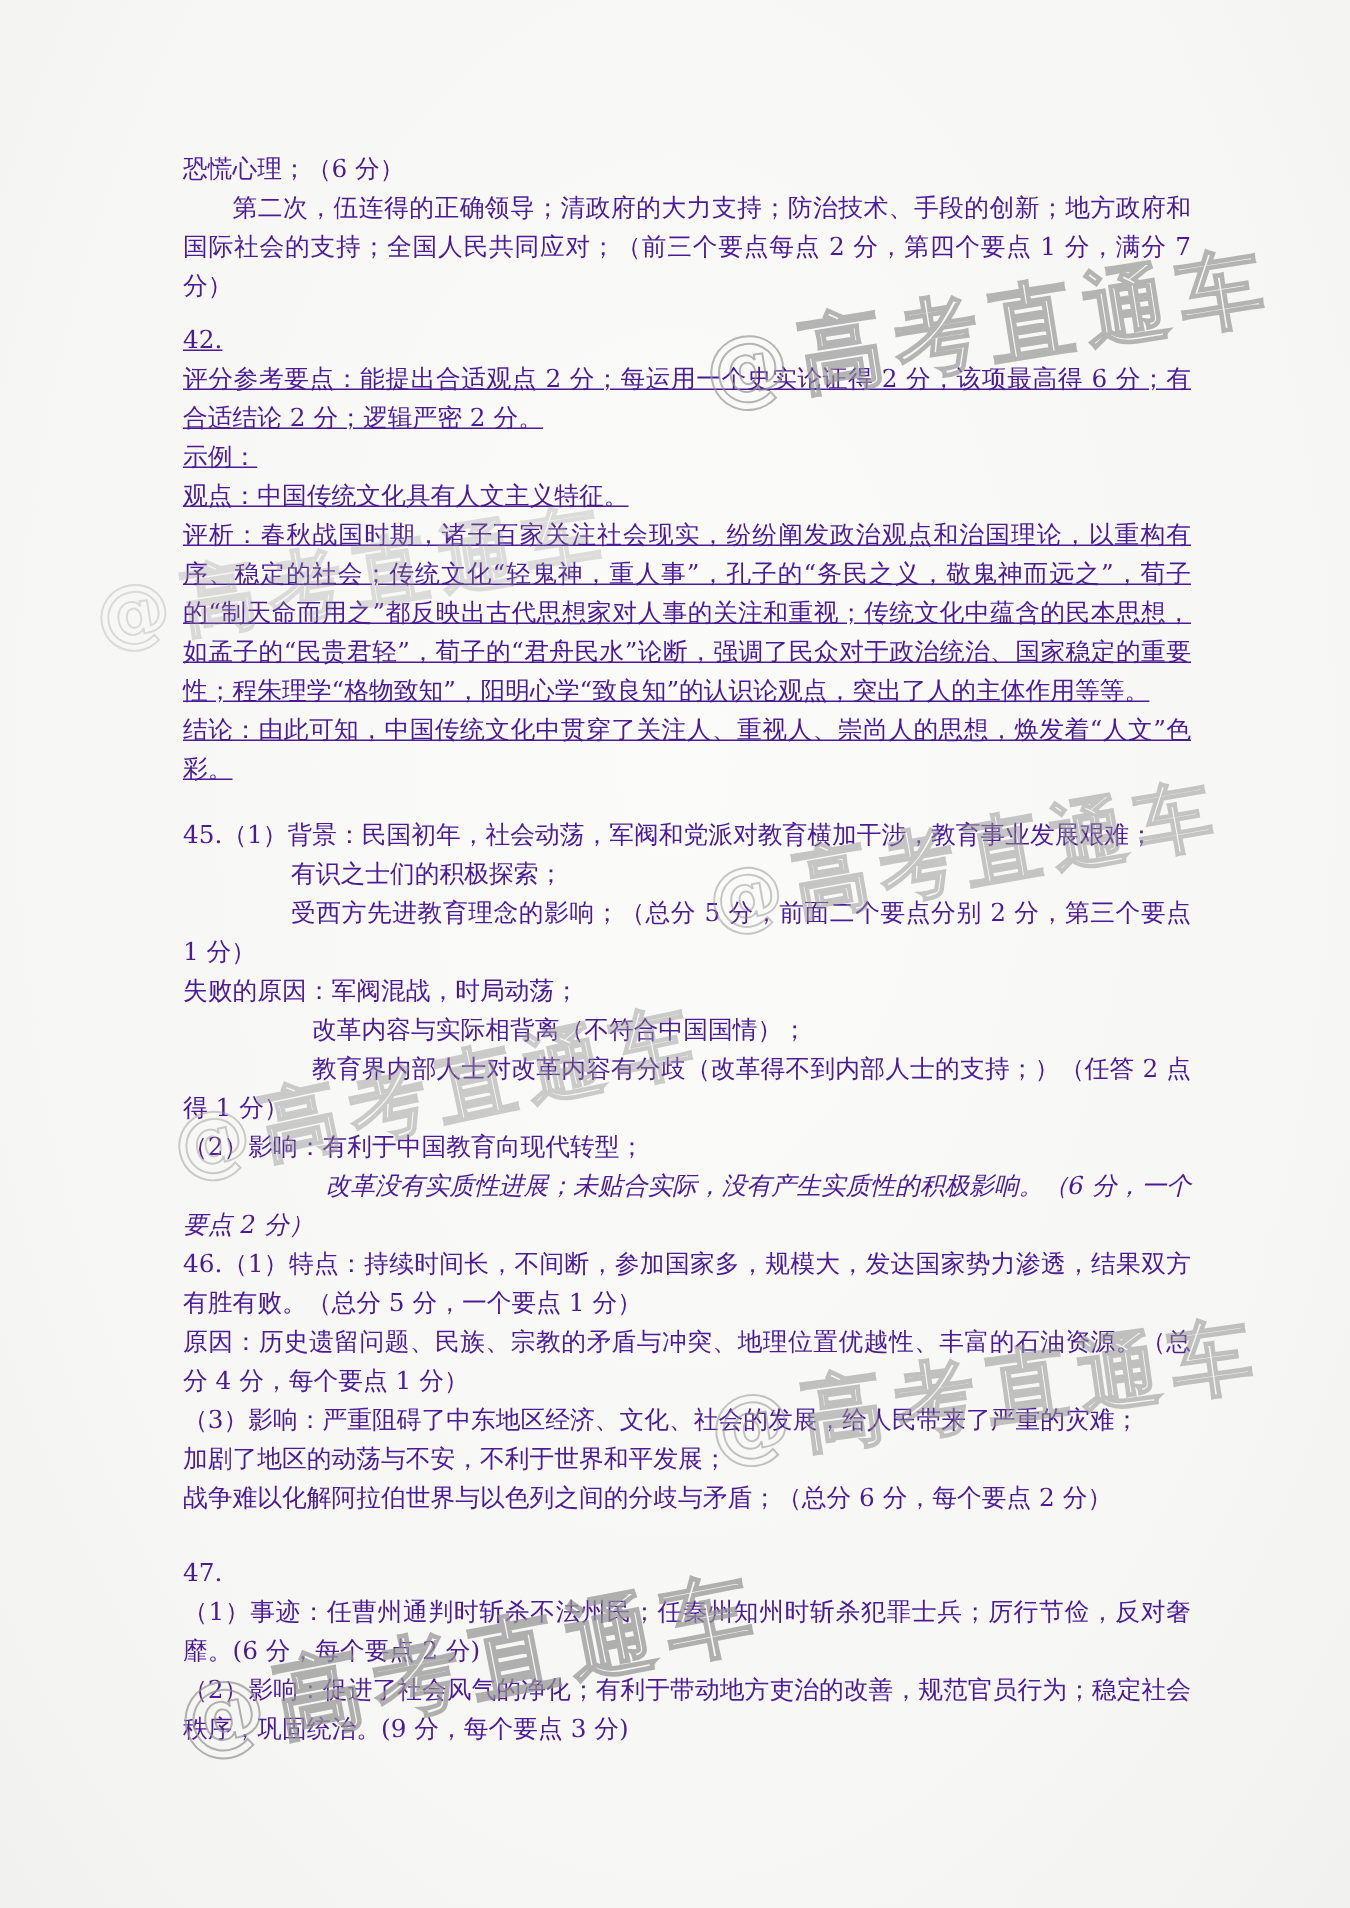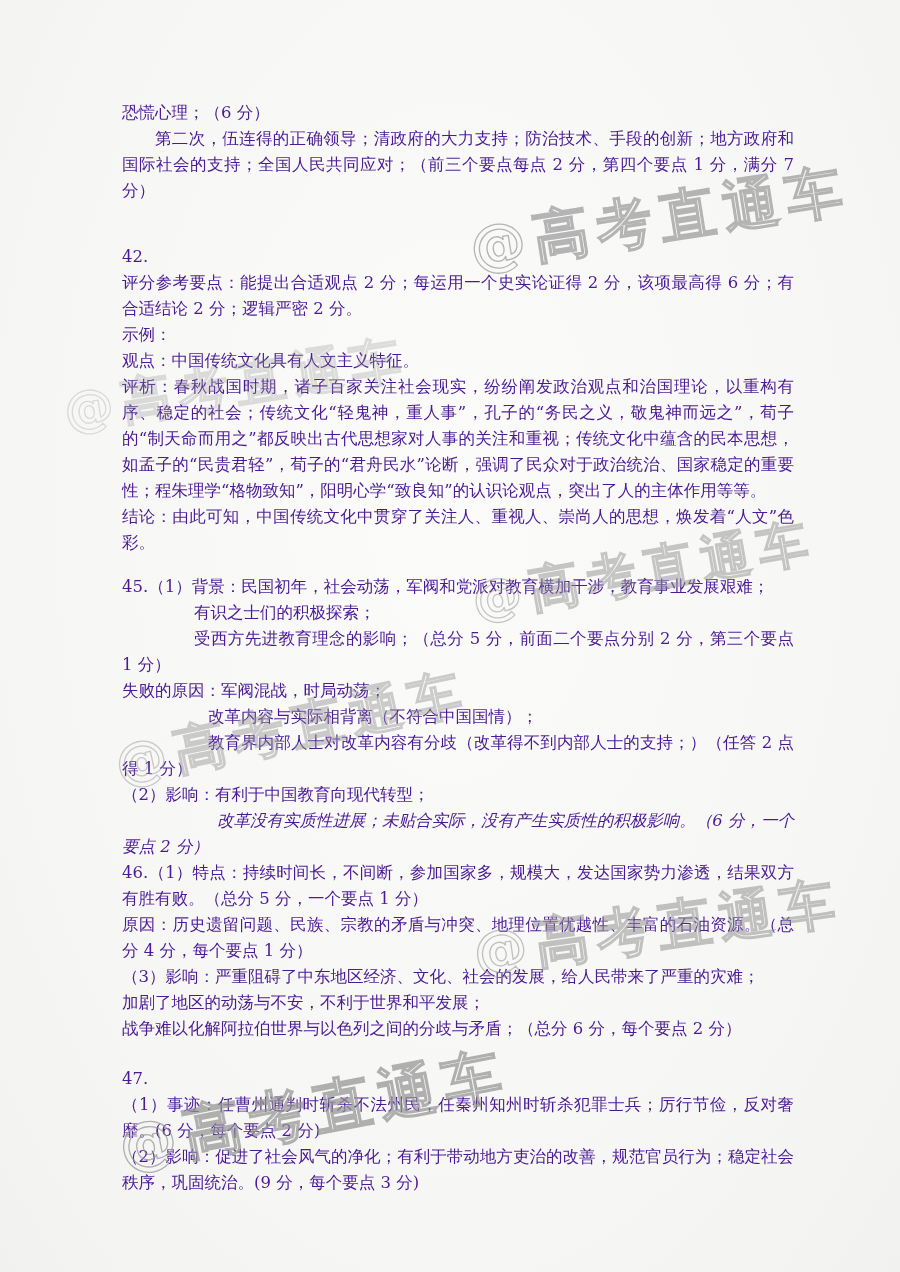--- a/index.html
+++ b/index.html
@@ -11,21 +11,21 @@
   .doc{
     position:absolute;left:122px;top:100px;width:672px;
     color:#4c1d95;font-size:16.5px;line-height:26px;text-align:justify;
     filter:blur(0.3px) contrast(1.02);
   }
   .doc p{margin:0;}
   .ind-first{text-indent:2em;}
   .ind-a{text-indent:72px;}
   .ind-b{text-indent:86px;}
   .ind-c{text-indent:95px;font-style:italic;}
-  .gap-lg{margin-top:40px;}
+  .gap-lg{margin-top:10px;text-decoration:underline;}
   .gap-md{margin-top:18px;}
   .gap-sm{margin-top:24px;}
 
   
   .wm{
     position:absolute;white-space:nowrap;font-weight:700;
     font-family:"DejaVu Sans","Liberation Sans",sans-serif;
     color:rgba(0,0,0,0);
     -webkit-text-stroke:1.3px rgba(148,148,148,0.85);
     letter-spacing:8px;pointer-events:none;z-index:3;

